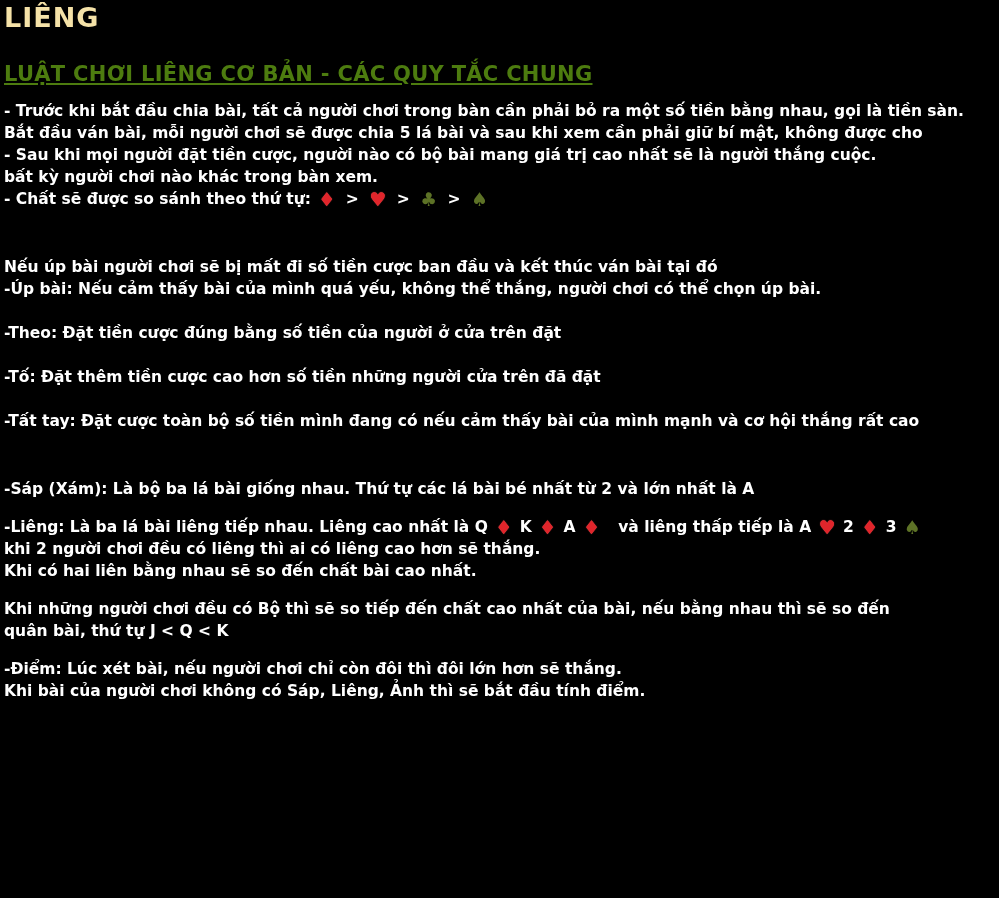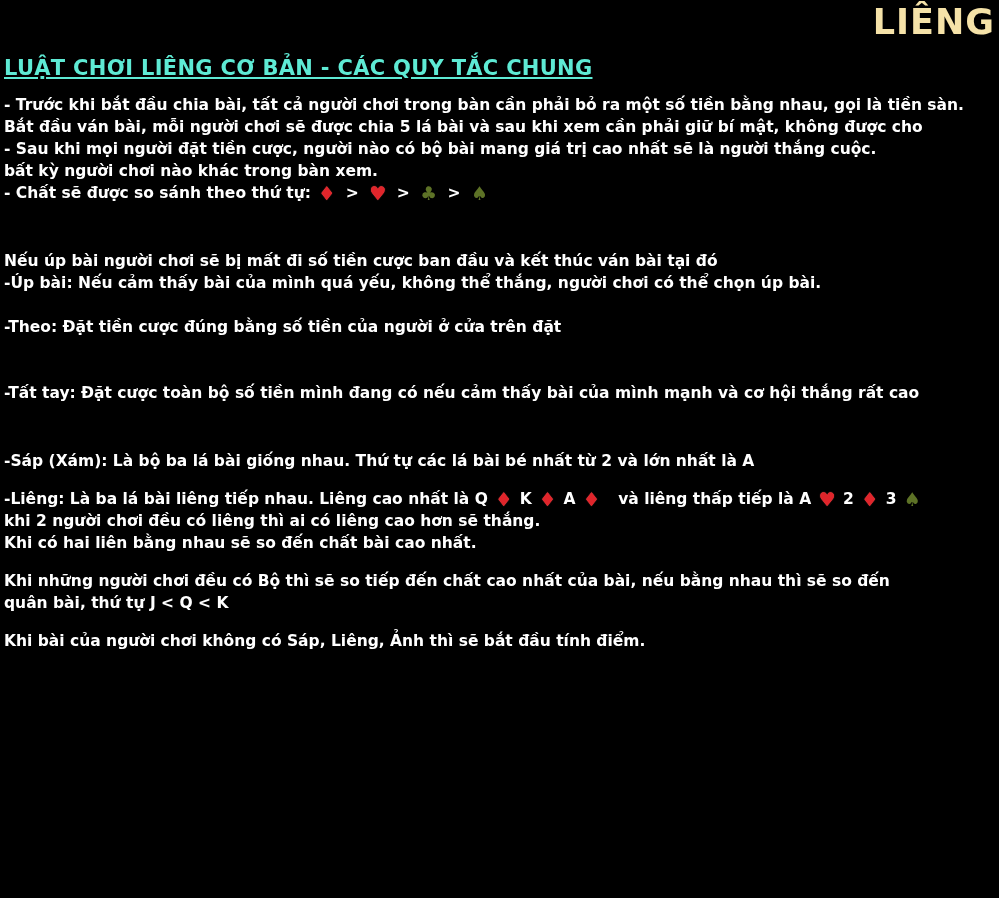--- a/index.html
+++ b/index.html
@@ -16,30 +16,30 @@
   }
   .page {
     position: relative;
     width: 999px;
     height: 898px;
     background: #000000;
     box-sizing: border-box;
     padding: 0 4px;
   }
   .title {
-    text-align: right;
+    text-align: left;
     color: #f5e2a8;
-    font-size: 35px;
+    font-size: 27px;
     font-weight: bold;
     letter-spacing: 1px;
-    margin: 2px 0 14px 0;
+    margin: 2px 0 29px 0;
     font-family: "DejaVu Sans", sans-serif;
   }
   .section-head {
-    color: #5eead4;
+    color: #4d7c0f;
     font-size: 21px;
     font-weight: bold;
     text-decoration: underline;
     margin: 0 0 6px 0;
     letter-spacing: 0.3px;
   }
   .block {
     margin-bottom: 14px;
   }
   .line {
@@ -94,20 +94,21 @@
 
   <div class="gap-med"></div>
 
   <div class="block">
     <div class="gap-med"></div>
     <div class="line">Nếu úp bài người chơi sẽ bị mất đi số tiền cược ban đầu và kết thúc ván bài tại đó</div>
     <div class="line">-Úp bài: Nếu cảm thấy bài của mình quá yếu, không thể thắng, người chơi có thể chọn úp bài.</div>
     <div class="gap-big"></div>
     <div class="line">-Theo: Đặt tiền cược đúng bằng số tiền của người ở cửa trên đặt</div>
     <div class="gap-big"></div>
+    <div class="line">-Tố: Đặt thêm tiền cược cao hơn số tiền những người cửa trên đã đặt</div>
     <div class="gap-big"></div>
     <div class="line">-Tất tay: Đặt cược toàn bộ số tiền mình đang có nếu cảm thấy bài của mình mạnh và cơ hội thắng rất cao</div>
   </div>
 
   <div class="gap-med"></div>
 
   <div class="block">
     <div class="gap-med"></div>
 
     <div class="line">-Sáp (Xám): Là bộ ba lá bài giống nhau. Thứ tự các lá bài bé nhất từ 2 và lớn nhất là A</div>
@@ -132,16 +133,17 @@
     <div class="line">khi 2 người chơi đều có liêng thì ai có liêng cao hơn sẽ thắng.</div>
     <div class="line">Khi có hai liên bằng nhau sẽ so đến chất bài cao nhất.</div>
 
     <div class="gap-med"></div>
 
     <div class="line">Khi những người chơi đều có Bộ thì sẽ so tiếp đến chất cao nhất của bài, nếu bằng nhau thì sẽ so đến</div>
     <div class="line">quân bài, thứ tự J &lt; Q &lt; K</div>
 
     <div class="gap-med"></div>
 
+    <div class="line">-Điểm: Lúc xét bài, nếu người chơi chỉ còn đôi thì đôi lớn hơn sẽ thắng.</div>
     <div class="line">Khi bài của người chơi không có Sáp, Liêng, Ảnh thì sẽ bắt đầu tính điểm.</div>
   </div>
 
 </div>
 
 </body></html>

